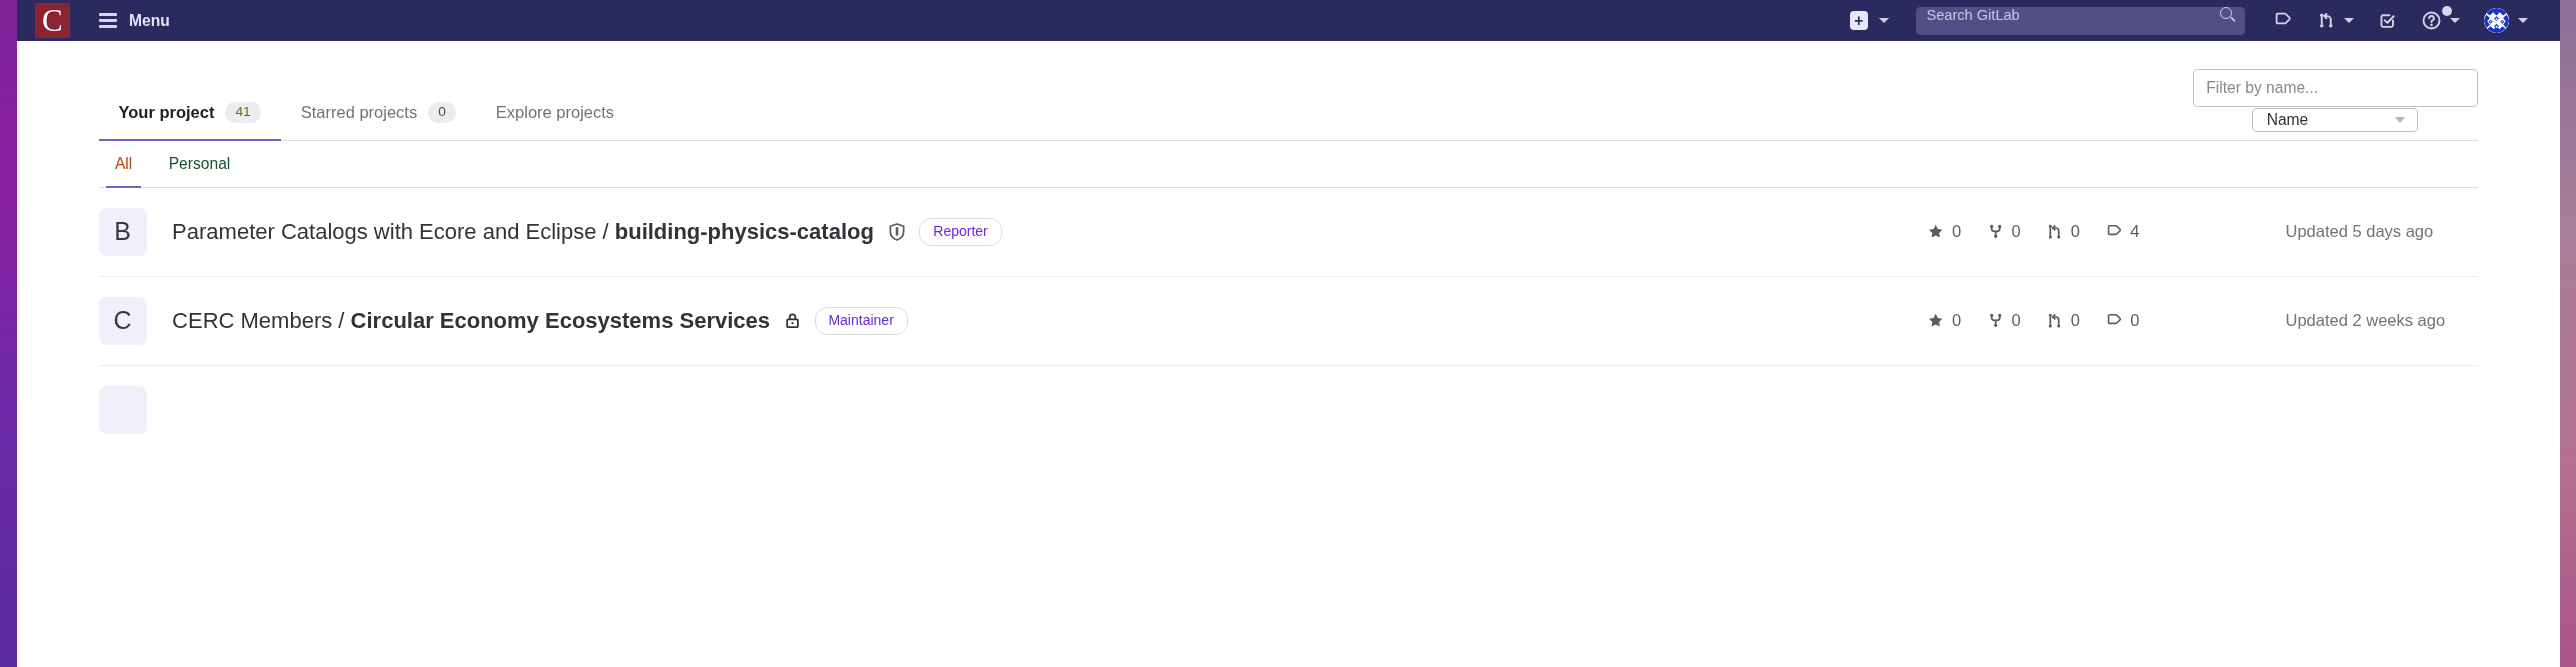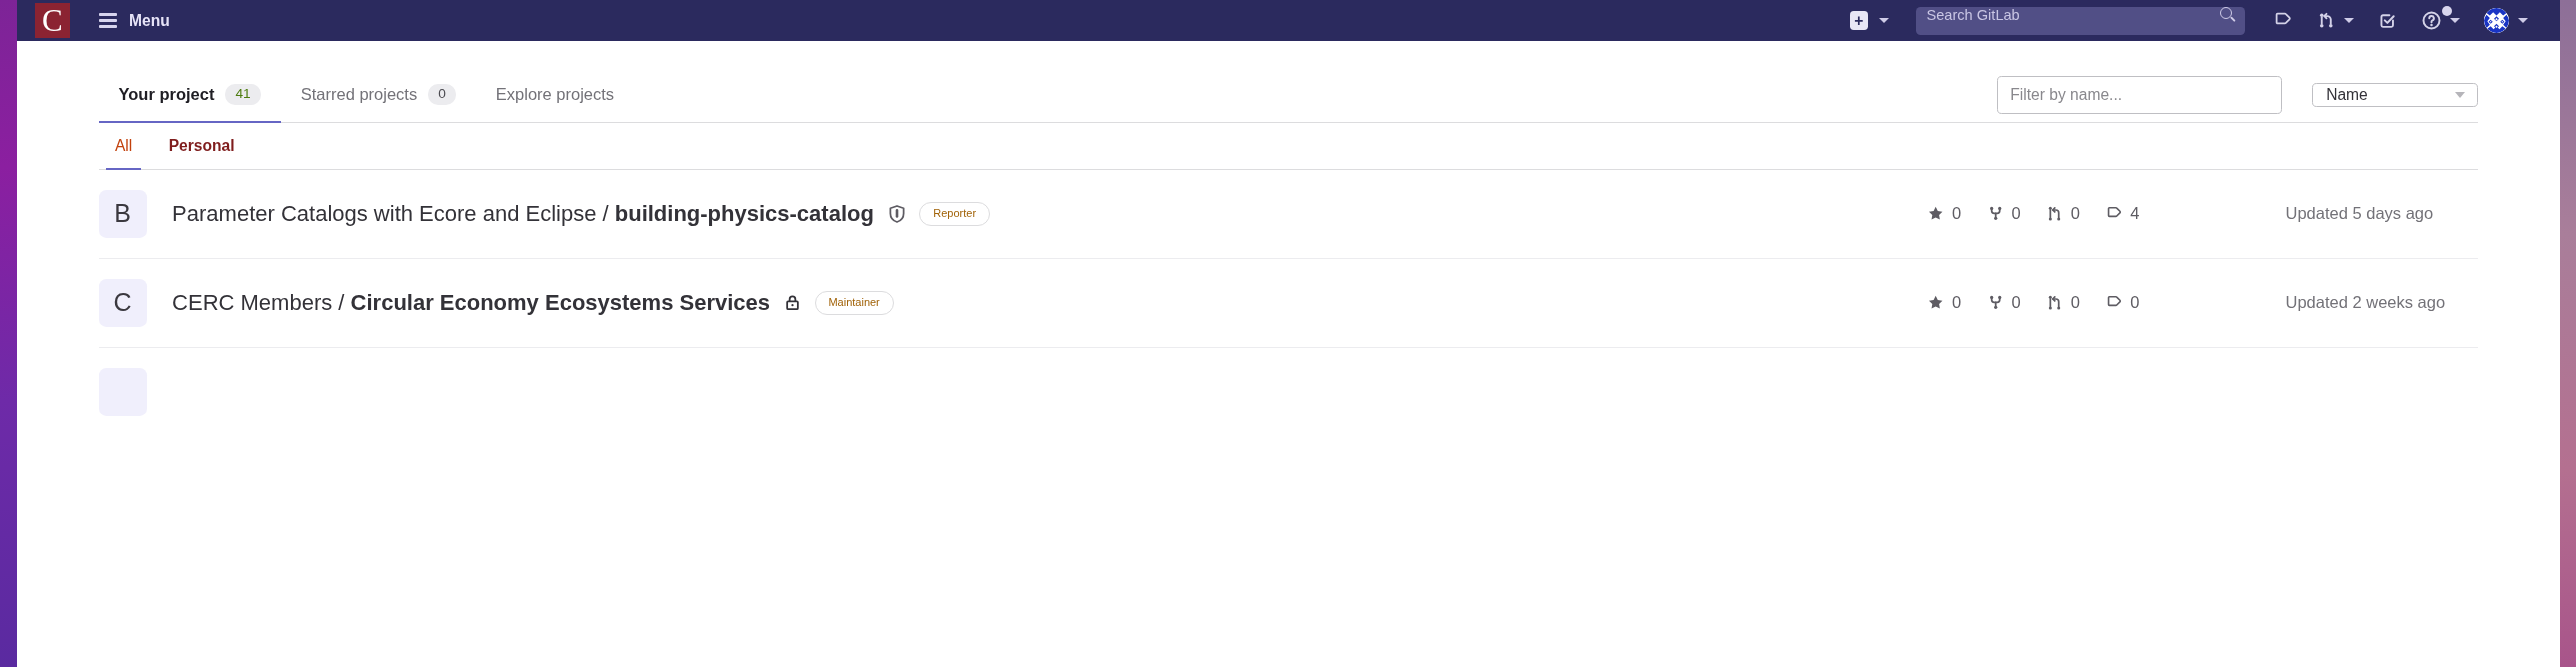--- a/index.html
+++ b/index.html
@@ -116,42 +116,42 @@
     padding: 14.6px 20px 15.6px 20px; font-size: 16.5px; color: #737278;
     cursor: pointer; border-bottom: 2.7px solid transparent; margin-bottom: -0.9px;
   }
   .tab.active { color: #1f1e24; font-weight: 700; border-bottom-color: #6666c4; }
   .tab-badge {
     background: #ececef; color: #4b4a50; border-radius: 10px;
     font-size: 13.7px; font-weight: 400; padding: 2.7px 10px; line-height: 1.2;
   }
   .tab.active .tab-badge { font-weight: 400; color: #4d7c0f; }
 
-  .filters { display: flex; align-items: center; gap: 30px; padding-bottom: 8.2px; }
+  .filters { display: flex; align-items: center; gap: 1px; padding-bottom: 8.2px; flex-direction: column; }
   .filter-input {
     width: 285px; height: 38px; border: 0.9px solid #bfbfc3; border-radius: 4.6px;
     background: #fff; padding: 0 12.8px; font-size: 15.6px; color: #333238;
     font-family: "Liberation Sans", sans-serif;
   }
   .filter-input::placeholder { color: #89888d; }
   .sort-select {
     width: 166px; height: 24px; border: 0.9px solid #bfbfc3; border-radius: 4.6px;
     background: #fff; display: flex; align-items: center; justify-content: space-between;
     padding: 0 12px 0 13.7px; font-size: 15.6px; color: #333238; cursor: pointer;
   }
   .chev-dark {
     width: 0; height: 0; border-left: 5px solid transparent;
     border-right: 5px solid transparent; border-top: 6px solid #b6b5ba;
   }
 
   .subtabs { display: flex; align-items: center; border-bottom: 0.9px solid #dcdcde; }
   .subtab {
     padding: 13.7px 9.1px 12.8px 9.1px; margin-right: 18.3px;
-    font-size: 15.6px; color: #7f1d1d; cursor: pointer;
-    border-bottom: 2.7px solid transparent; margin-bottom: -0.9px; font-weight: bold;
+    font-size: 15.6px; color: #14532d; cursor: pointer;
+    border-bottom: 2.7px solid transparent; margin-bottom: -0.9px;
   }
   .subtab:first-child { margin-left: 7.3px; }
   .subtab.active { color: #c2410c; font-weight: 400; border-bottom-color: #6666c4; }
 
   
   .proj-row {
     display: flex; align-items: center;
     padding: 20px 0 20px 0; border-bottom: 0.9px solid #ececef;
     min-height: 74px;
   }
@@ -160,21 +160,21 @@
     display: flex; align-items: center; justify-content: center;
     color: #3a383f; font-size: 25px; flex: 0 0 auto; margin-right: 25.6px;
   }
   .proj-main { display: flex; align-items: center; gap: 12.8px; flex: 1 1 auto; min-width: 0; }
   .proj-name { font-size: 22px; color: #333238; white-space: nowrap; }
   .proj-name .ns { font-weight: 400; }
   .proj-name .nm { font-weight: 700; }
   .vis-ic { display: flex; align-items: center; }
   .role-badge {
     border: 0.9px solid #dcdcde; border-radius: 12px; padding: 3.7px 12.8px;
-    font-size: 11px; color: #a16207; line-height: 1.35; white-space: nowrap;
+    font-size: 14px; color: #6d28d9; line-height: 1.35; white-space: nowrap;
   }
 
   .proj-stats { display: flex; align-items: center; gap: 25.6px; margin-right: 146px; flex: 0 0 auto; }
   .stat { display: flex; align-items: center; gap: 7.3px; color: #5e5c63; font-size: 16.5px; }
 
   .proj-updated { color: #737278; font-size: 16.5px; white-space: nowrap; flex: 0 0 auto; width: 192px; text-align: left; }
 </style>
 </head>
 <body>
 

